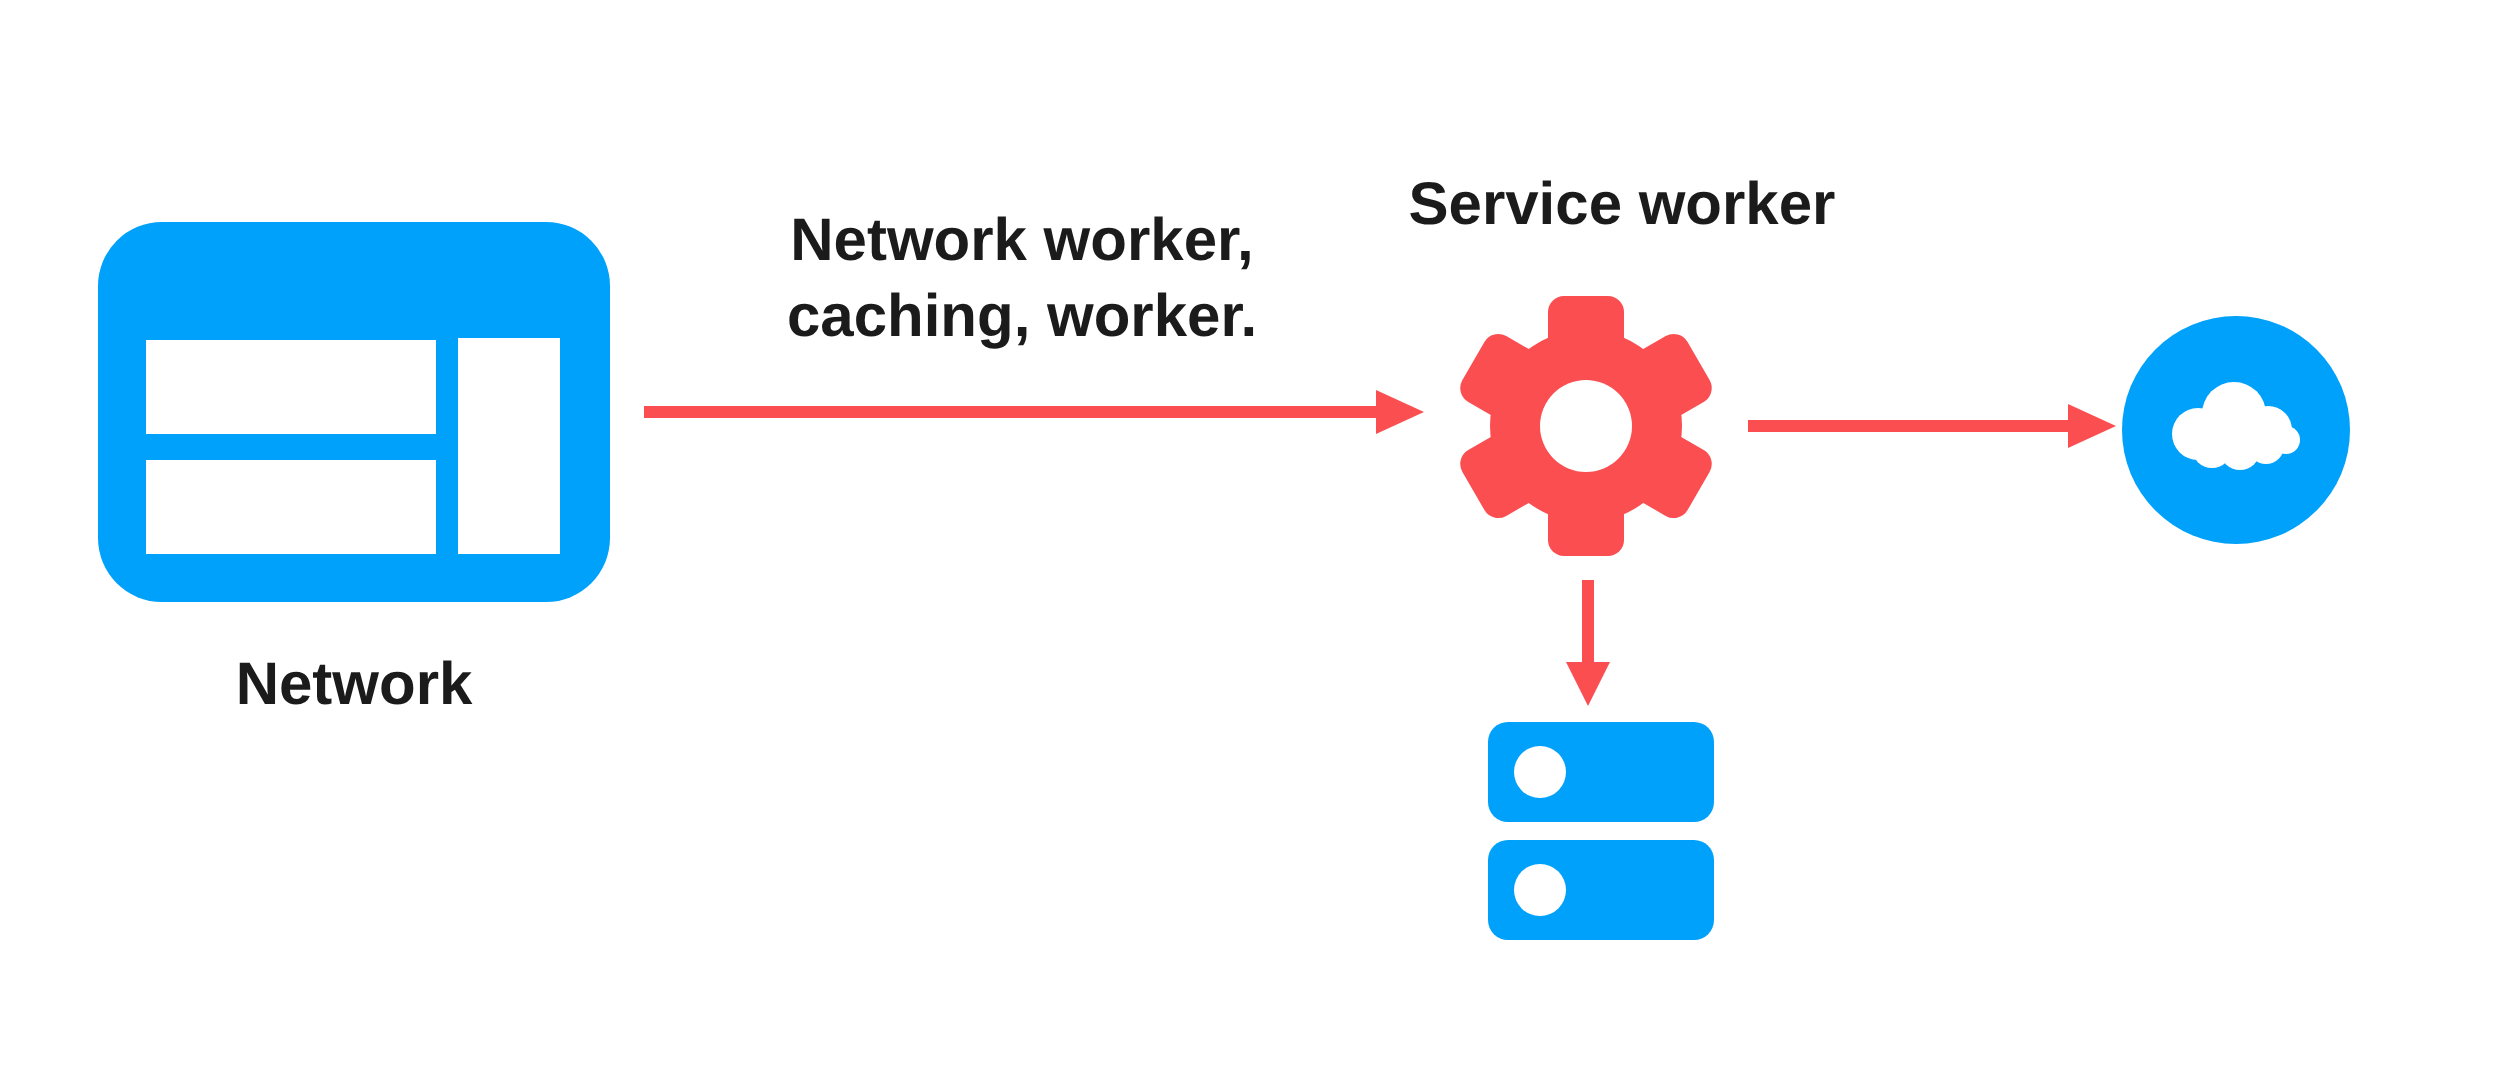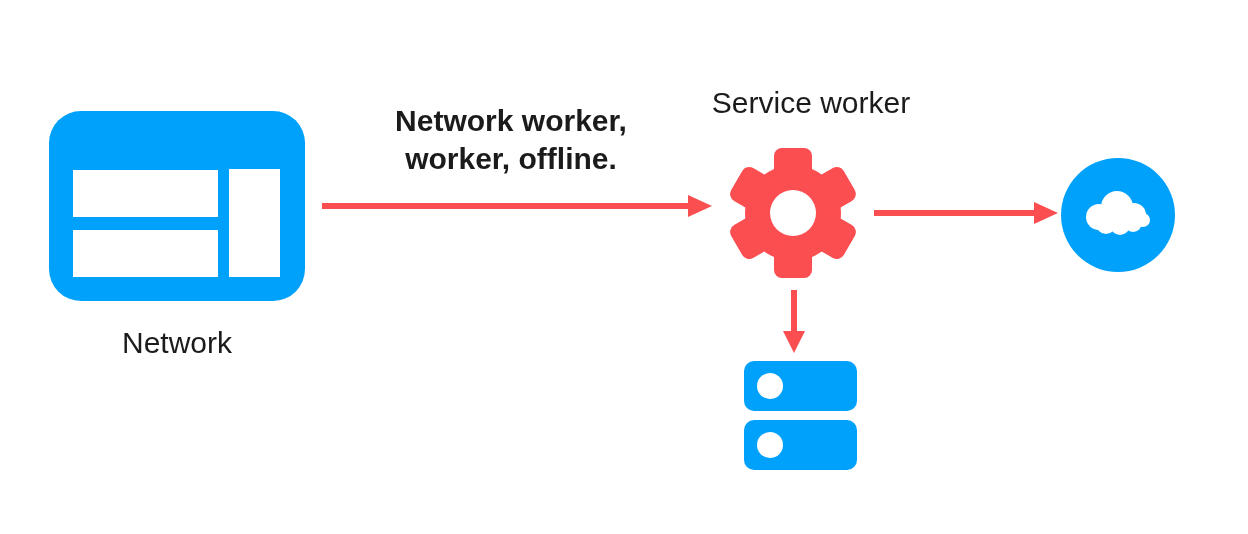--- a/index.html
+++ b/index.html
@@ -14,21 +14,21 @@
     position: relative;
     width: 1248px;
     height: 534px;
     background: var(--background);
     font-family: "Liberation Sans", "DejaVu Sans", sans-serif;
     overflow: hidden;
   }
   .abs { position: absolute; }
   .label {
     color: var(--text);
-    font-weight: 400;
+    font-weight: 700;
     font-size: 30px;
     text-align: center;
     line-height: 38px;
     white-space: nowrap;
   }
   .edge-label {
     color: var(--text);
     font-weight: 700;
     font-size: 30px;
     text-align: center;
@@ -64,21 +64,21 @@
       <rect x="0" y="0" width="256" height="190" rx="32" fill="var(--blue)"></rect>
       <rect x="24" y="59" width="145" height="47" fill="#fff"></rect>
       <rect x="24" y="119" width="145" height="47" fill="#fff"></rect>
       <rect x="180" y="58" width="51" height="108" fill="#fff"></rect>
     </svg>
   </div>
   <div class="abs label" style="left:49px; top:324px; width:256px;">Network</div>
 
   <div class="abs edge-label" style="left:361px; top:102px; width:300px;">
     <div>Network worker,</div>
-    <div>worker, offline.</div>
+    <div>caching, worker.</div>
   </div>
 
   <div class="abs label" style="left:661px; top:84px; width:300px;">Service worker</div>
   <div class="abs" style="left:727px; top:147px;">
     <svg width="132" height="132" viewBox="-66 -66 132 132">
       <g fill="var(--red)">
         <circle cx="0" cy="0" r="48"></circle>
         <rect x="-19" y="-65" width="38" height="42" rx="8"></rect>
         <rect x="-19" y="-65" width="38" height="42" rx="8" transform="rotate(60)"></rect>
         <rect x="-19" y="-65" width="38" height="42" rx="8" transform="rotate(120)"></rect>

